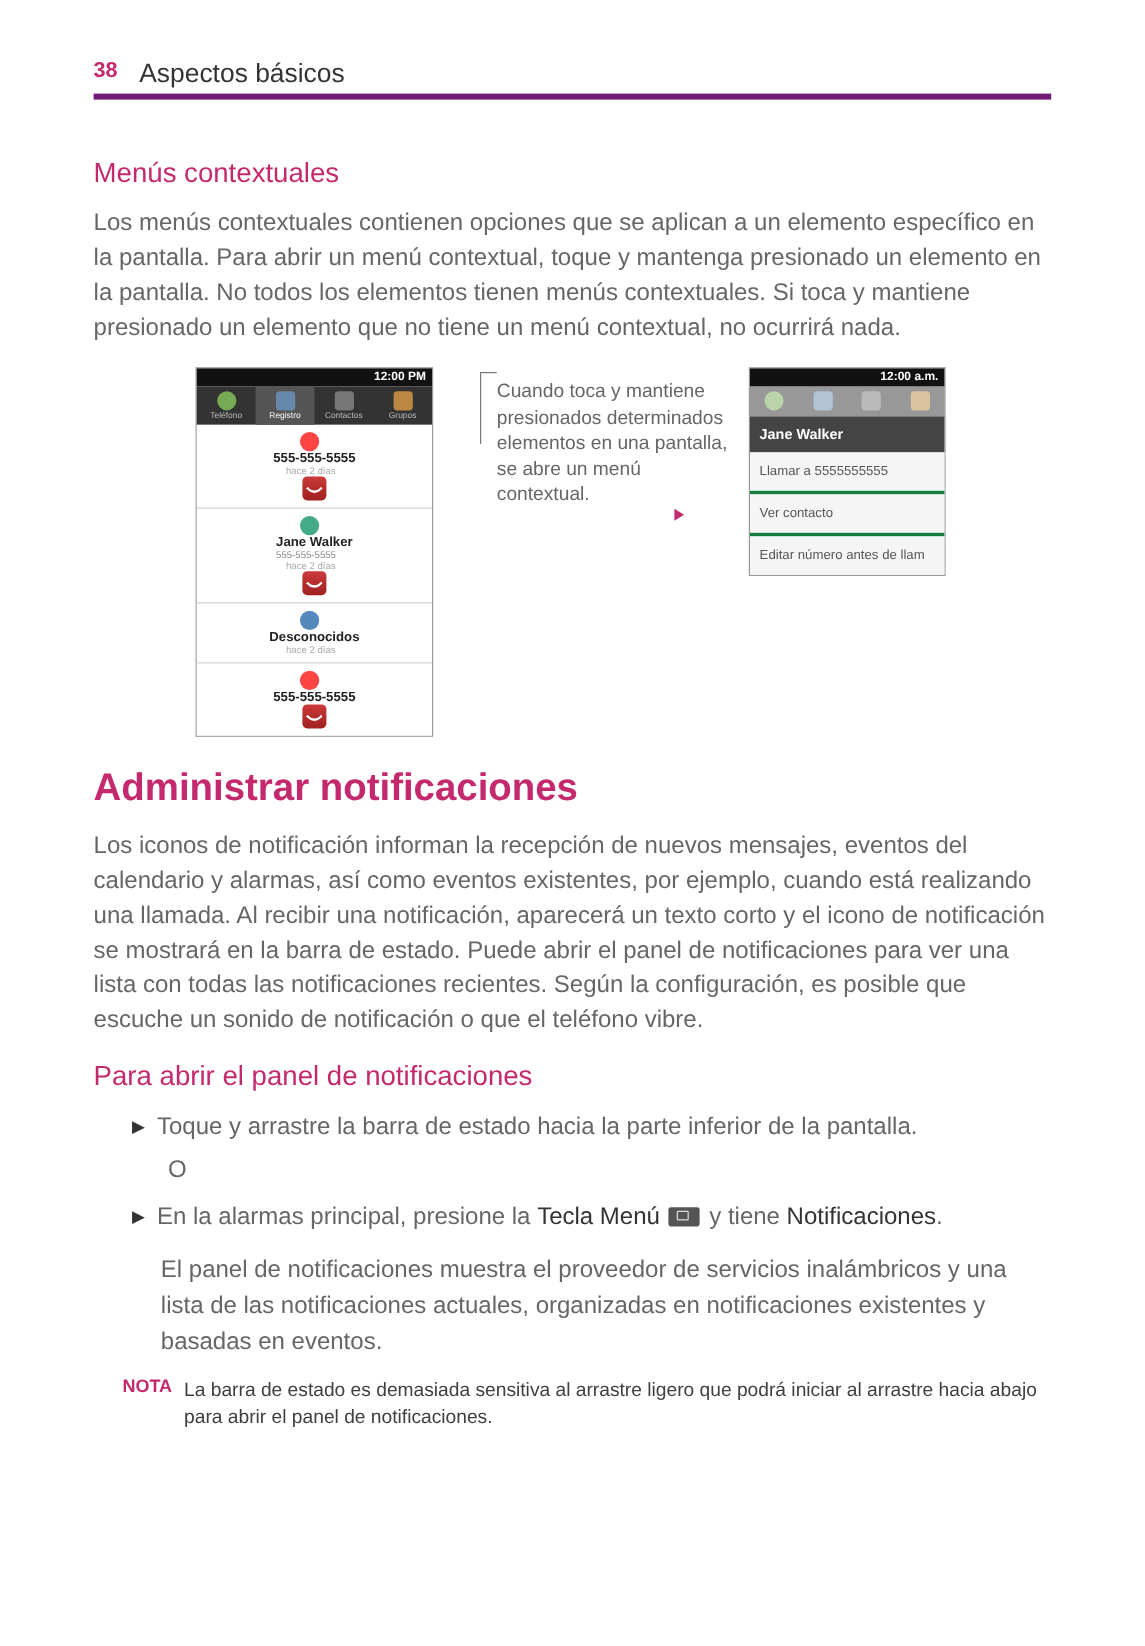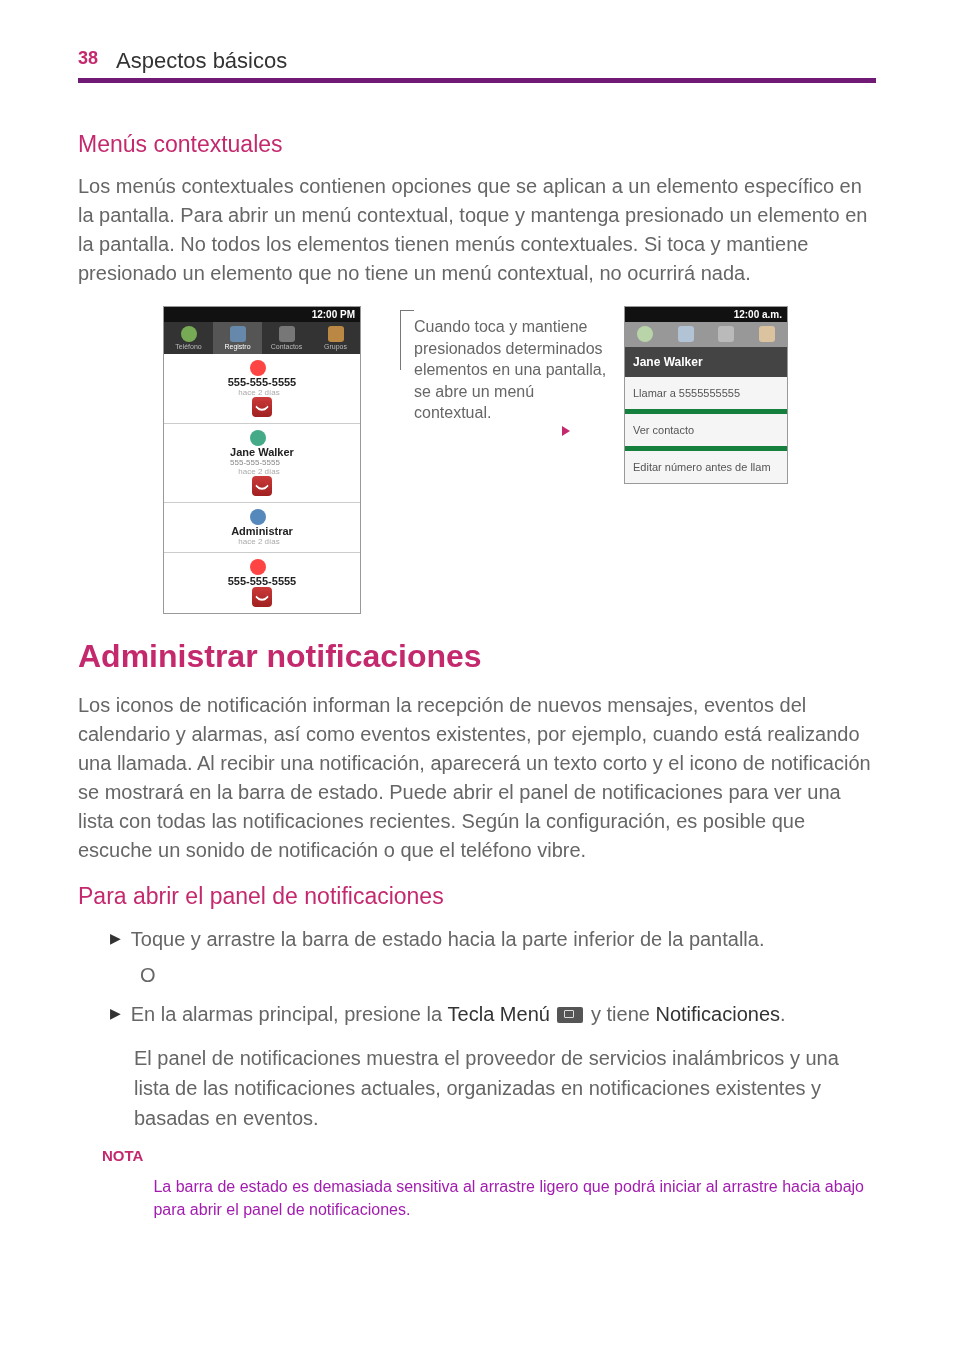--- a/index.html
+++ b/index.html
@@ -143,21 +143,21 @@
     .shot2 .statusbar { background:#111; color:#fff; text-align:right; font-size:10px; padding:2px 5px; font-weight:600; }
     .menu-header {
       background: #444;
       color: #fff;
       padding: 8px 8px;
       font-size: 12px;
       font-weight: 600;
     }
     .menu-item {
       background: #f5f5f5;
-      border-bottom: 5px solid #15803d;
+      border-bottom: 3px solid #15803d;
       padding: 10px 8px;
       color: #555;
       font-size: 11px;
       position: relative;
     }
     .arrow-to-menu {
       position: absolute;
       left: -56px;
       top: 50%;
       transform: translateY(-50%);
@@ -230,25 +230,24 @@
       margin-left: 24px;
     }
     .note-label {
       color: #c4296e;
       font-weight: 700;
       font-size: 15px;
       margin-right: 10px;
       flex-shrink: 0;
     }
     .note-text {
-      color: #a21caf;
+      color: #404040;
       font-size: 16px;
       line-height: 1.45;
       font-weight: 300;
-      margin-top: 28px;
     }
     .caption-leader{
       position:absolute;
       left:-14px;
       top:4px;
       width:14px;
       height:60px;
       border-top:1px solid #777;
       border-left:1px solid #777;
     }
@@ -289,21 +288,21 @@
         <div class="row-main">
           <div class="row-title">Jane Walker</div>
           <div class="row-sub">555-555-5555</div>
         </div>
         <div class="row-meta">hace 2 días</div>
         <div class="call-btn"></div>
       </div>
       <div class="row-item">
         <div class="row-icon" style="background:#58b"></div>
         <div class="row-main">
-          <div class="row-title">Administrar</div>
+          <div class="row-title">Desconocidos</div>
         </div>
         <div class="row-meta">hace 2 días</div>
       </div>
       <div class="row-item" style="border-bottom:none">
         <div class="row-icon" style="background:#f44"></div>
         <div class="row-main">
           <div class="row-title">555-555-5555</div>
         </div>
         <div class="call-btn"></div>
       </div>

